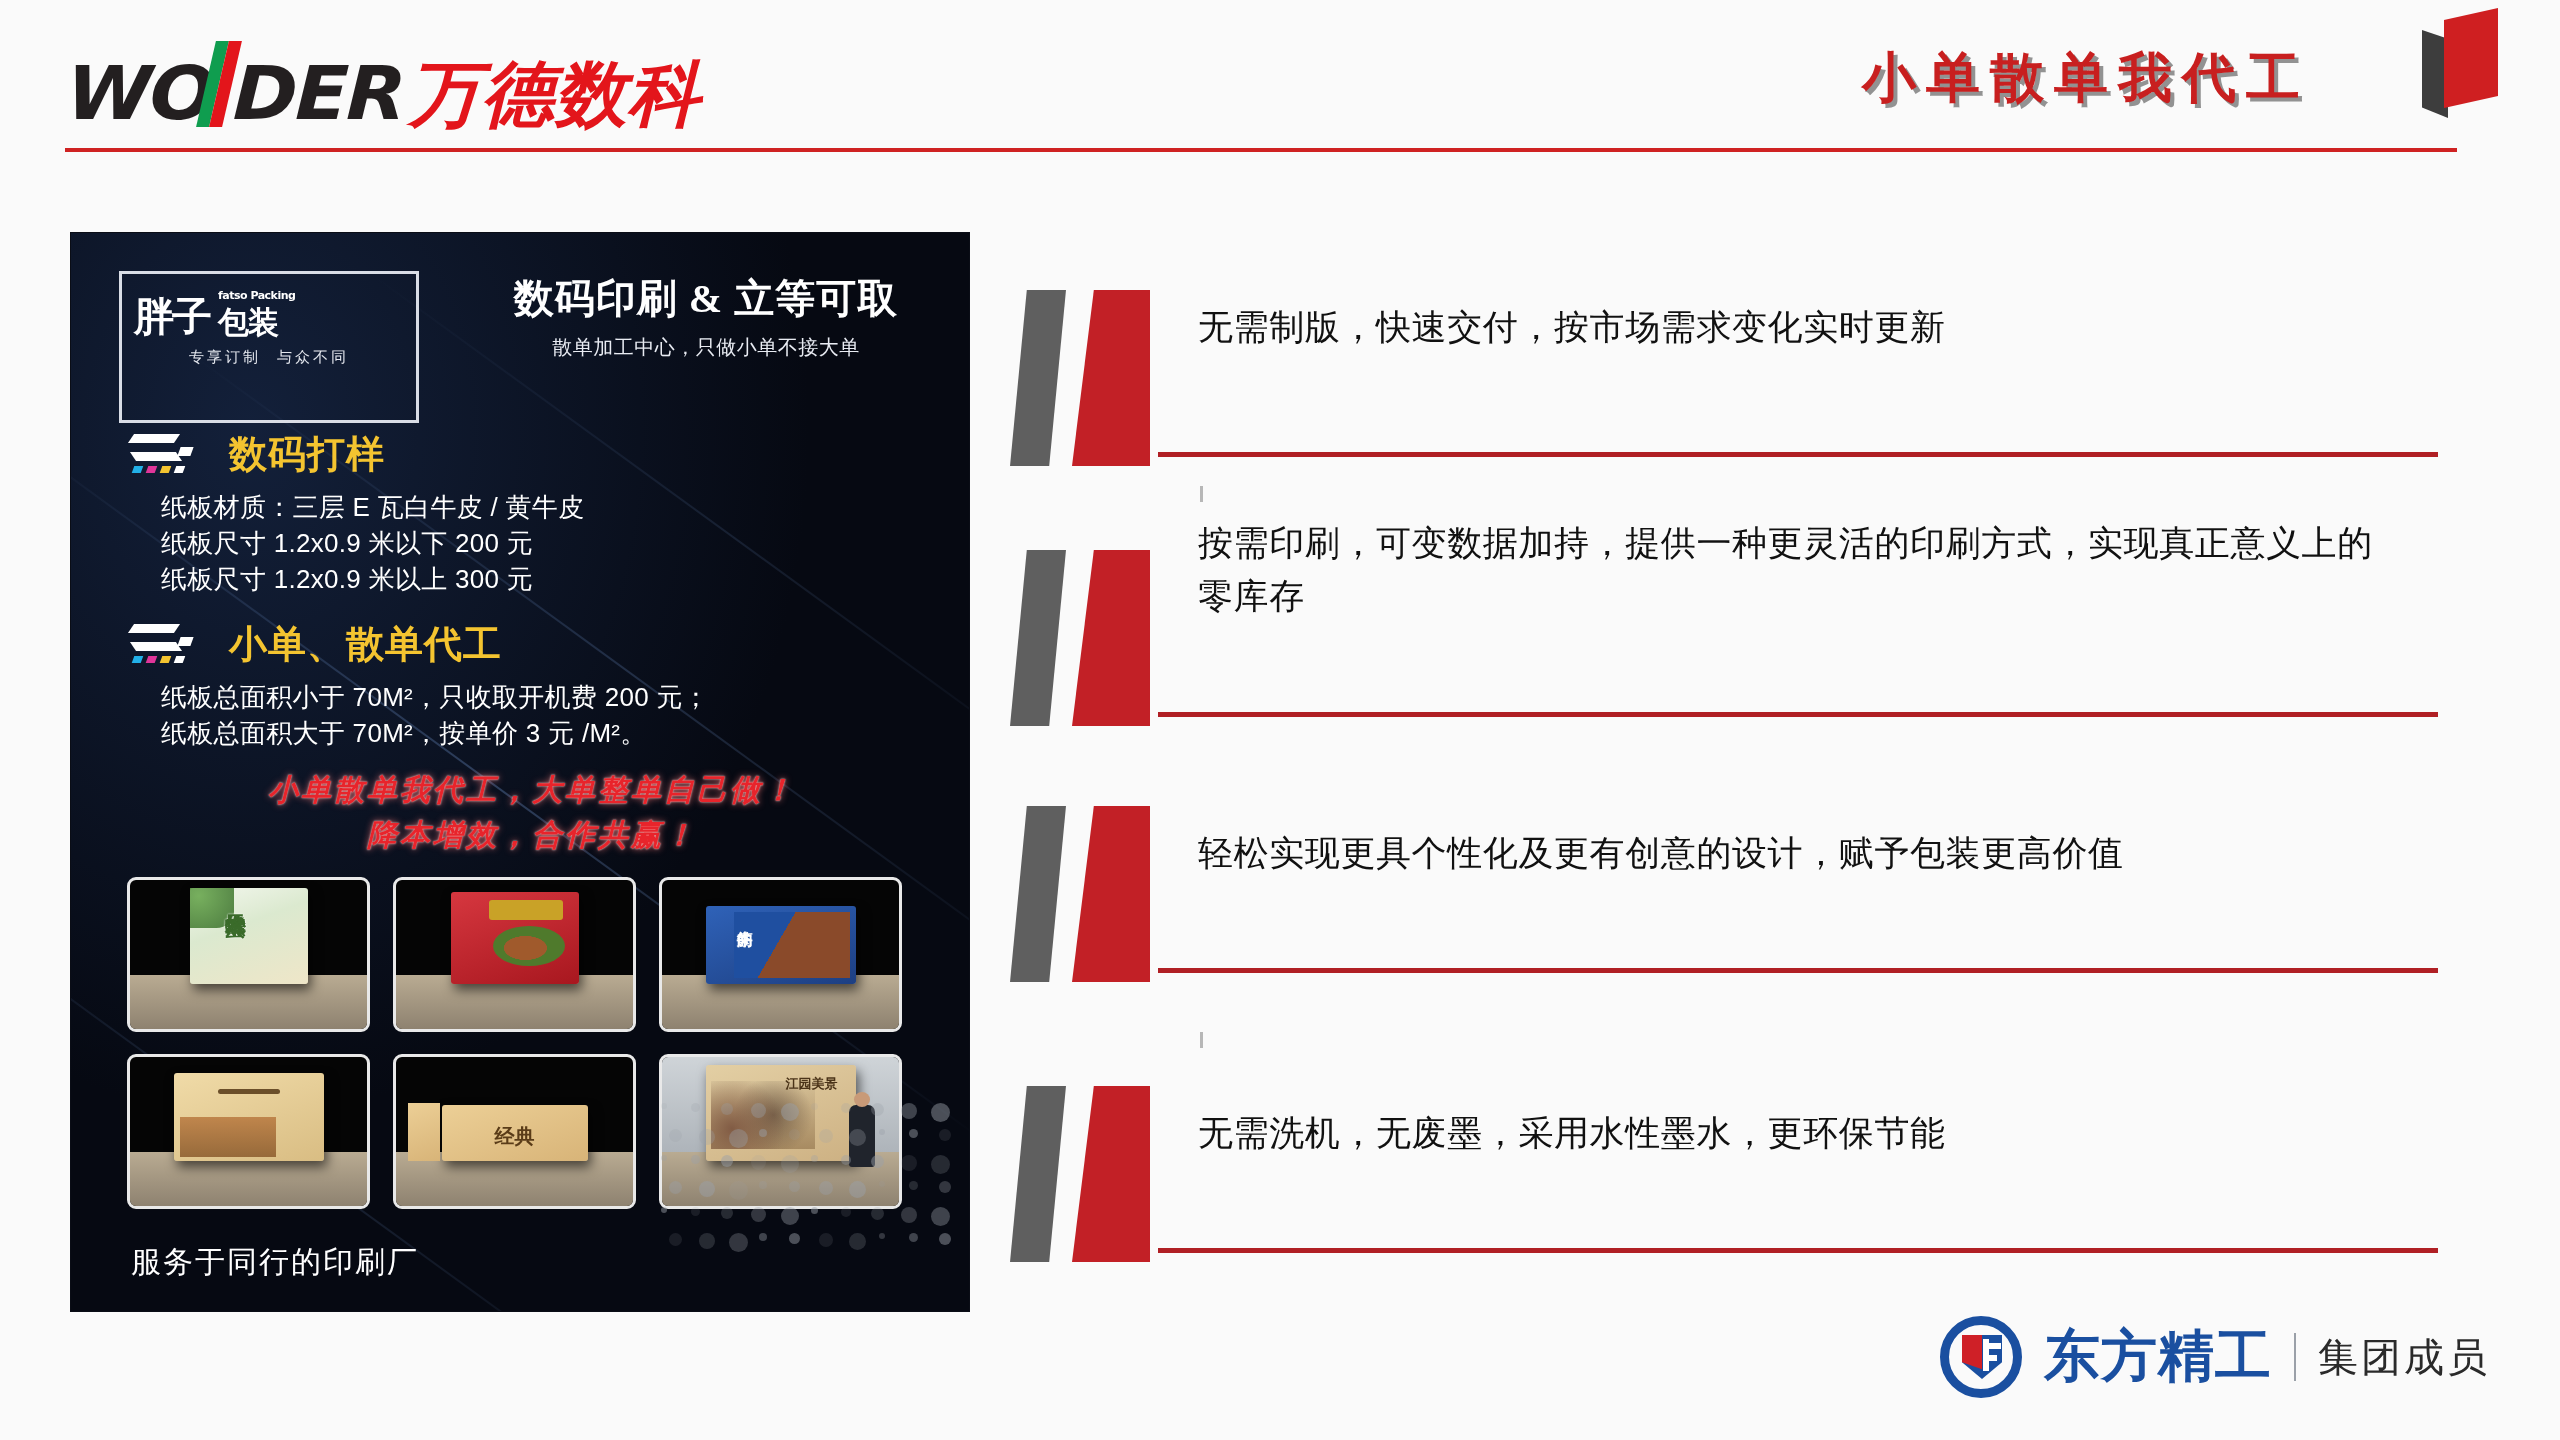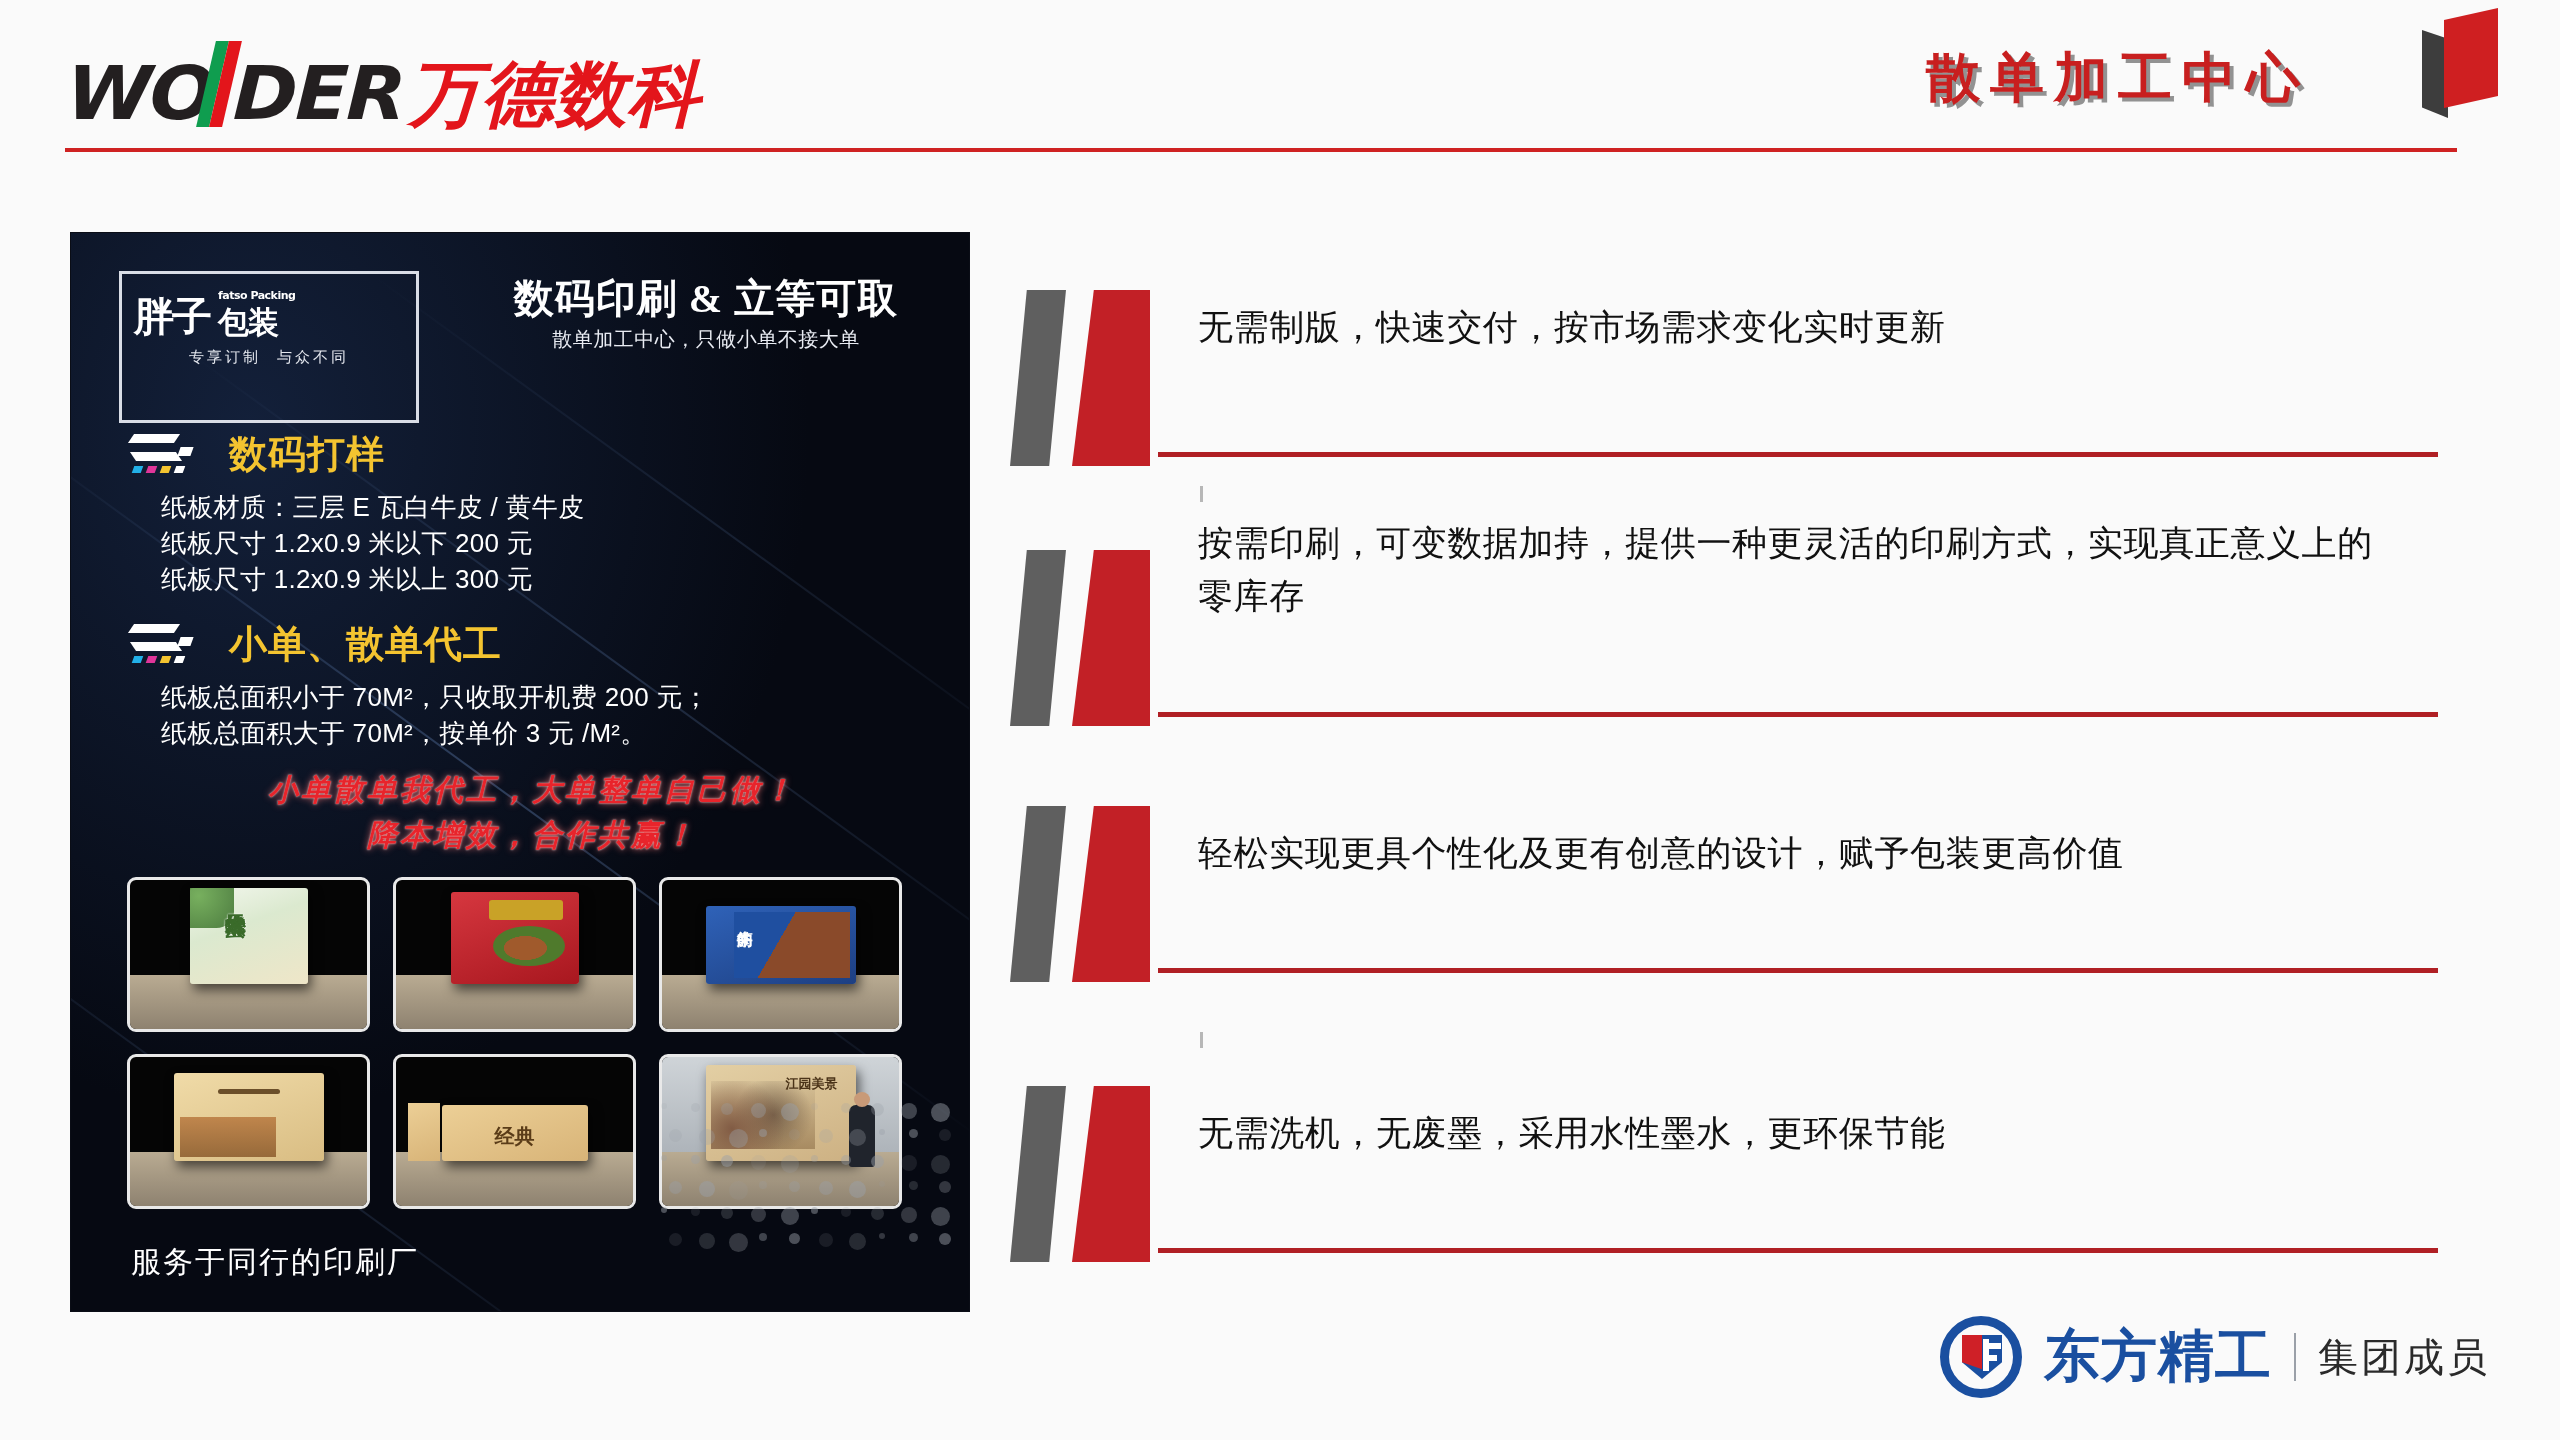--- a/index.html
+++ b/index.html
@@ -60,21 +60,21 @@
   #poster-logo { position: absolute; left: 48px; top: 38px; width: 300px; height: 152px; border: 3px solid #d9dde6; }
   #poster-logo .pl-top { display: flex; align-items: center; height: 78px; padding: 6px 10px 0 12px; gap: 8px; }
   .pl-cn1 { color: #fff; font-size: 40px; font-weight: 900; letter-spacing: -2px; font-family: "DejaVu Sans", sans-serif; }
   .pl-right { display: flex; flex-direction: column; justify-content: center; }
   .pl-en { color: #fff; font-size: 11px; font-weight: 700; letter-spacing: -.5px; font-family: "DejaVu Sans", sans-serif; }
   .pl-cn2 { color: #fff; font-size: 31px; font-weight: 900; letter-spacing: -1px; font-family: "DejaVu Sans", sans-serif; }
   #poster-logo .pl-bot { display: flex; justify-content: center; gap: 16px; color: #e4e7ee; font-size: 15px; letter-spacing: 3px; margin-top: -4px; }
 
   #poster-head { position: absolute; left: 420px; top: 38px; width: 430px; text-align: center; }
   #poster-head .ph-main { color: #fff; font-size: 40px; font-weight: 900; letter-spacing: 1px; font-family: Liberation Serif, serif; white-space: nowrap; }
-  #poster-head .ph-sub { color: #e9ecf3; font-size: 20px; margin-top: 0; letter-spacing: .5px; white-space: nowrap; }
+  #poster-head .ph-sub { color: #e9ecf3; font-size: 20px; margin-top: 8px; letter-spacing: .5px; white-space: nowrap; }
 
   .sec { position: absolute; left: 56px; width: 810px; }
   .sec-title-row { display: flex; align-items: center; gap: 28px; }
   .arrow-mark { position: relative; width: 74px; height: 50px; flex: 0 0 74px; }
   .arrow-mark .a1 { position: absolute; left: 4px; top: 4px; width: 46px; height: 9px; background: #fff; transform: skewX(-34deg); }
   .arrow-mark .a2 { position: absolute; left: 6px; top: 22px; width: 46px; height: 9px; background: #fff; transform: skewX(34deg); }
   .arrow-mark .a3 { position: absolute; left: 52px; top: 17px; width: 13px; height: 9px; background: #fff; transform: skewX(-20deg); }
   .arrow-mark .dots { position: absolute; left: 6px; top: 36px; display: flex; gap: 5px; }
   .arrow-mark .dots i { width: 9px; height: 7px; display:block; transform: skewX(-20deg); }
   .sec-title { color: #f4c430; font-size: 38px; font-weight: 900; letter-spacing: 1px; font-family: "DejaVu Sans", sans-serif; }
@@ -161,21 +161,21 @@
       <div class="wd-wrap">
         <span class="wd-en">WO</span>
         <span class="wd-slash">
             <i class="g"></i>
             <i class="r"></i>
           </span>
         <span class="wd-en">DER</span>
         <span class="wd-cn">万德数科</span>
       </div>
     </div>
-    <div id="page-title">散单加工中心</div>
+    <div id="page-title">小单散单我代工</div>
     <div id="corner-mark">
       <span class="dk"></span>
         <span class="rd"></span>
     </div>
     <div id="header-rule"></div>
   </div>
 
   <div id="poster">
     <span class="diag d1"></span>
       <span class="diag d2"></span>

